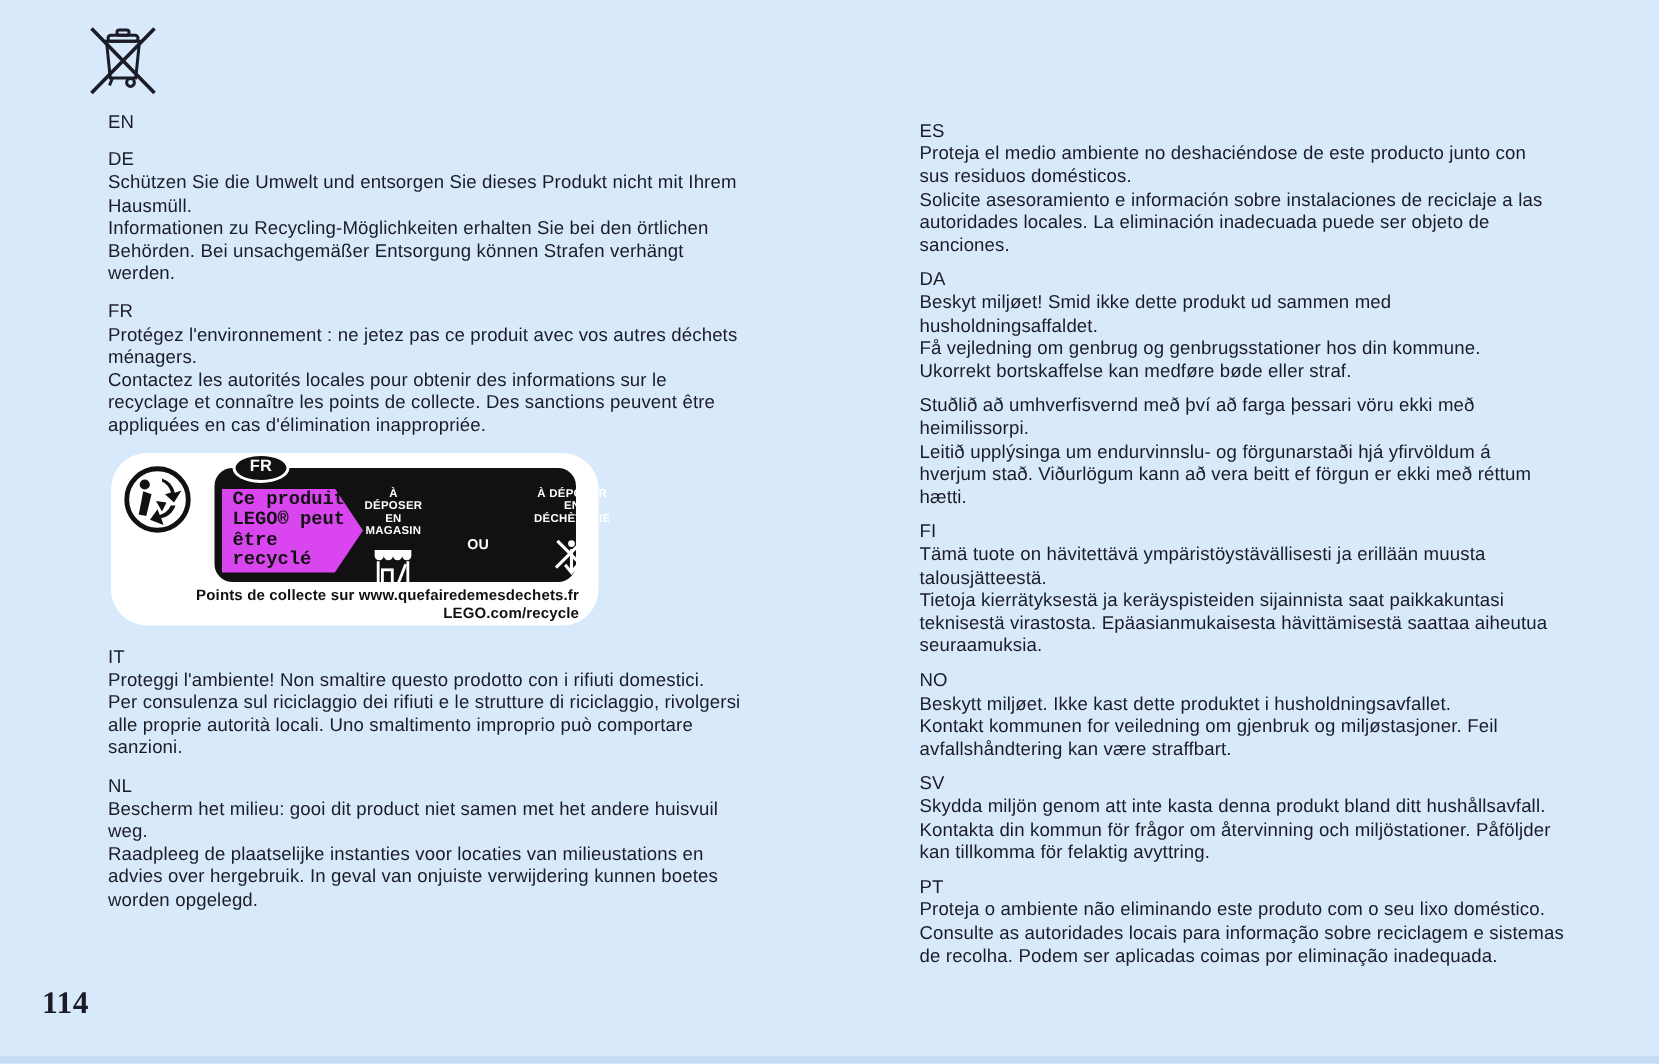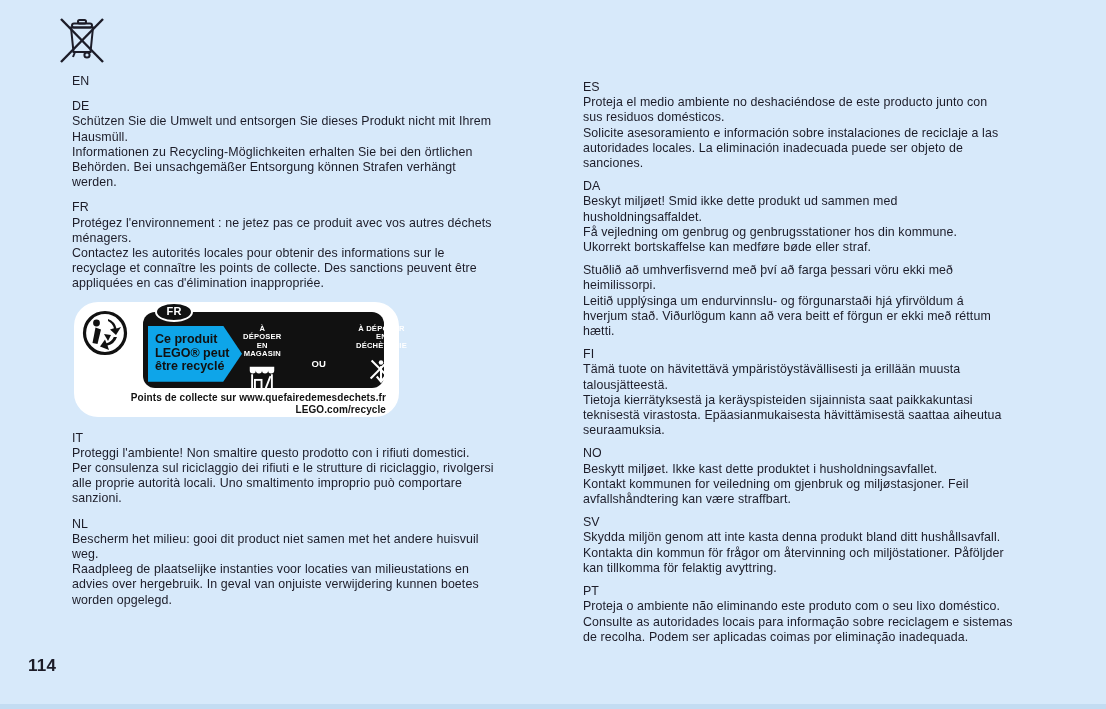--- a/index.html
+++ b/index.html
@@ -12,65 +12,65 @@
   .bottom-strip{position:absolute;left:0;bottom:0;width:1106px;height:5px;background:#c3dcf2;}
 
   
   .weee{position:absolute;left:58px;top:16px;width:48px;height:50px;}
 
   
   .col{position:absolute;font-size:12.4px;line-height:15.2px;letter-spacing:.1px;}
   .col-left{left:72px;top:74px;width:475px;}
   .col-right{left:583px;top:80px;width:480px;}
   .lang-section{margin-bottom:10px;white-space:nowrap;}
-  .col-right .lang-section{margin-bottom:8px;}
+  .col-right .lang-section{margin-bottom:8px;margin-left:30px;}
   .lang-code{}
   .lang-text{}
 
   
   .label-box{
     position:relative;margin:2px 0 14px 2px;width:325px;height:115px;
     background:#ffffff;border-radius:24px;
   }
   .triman{position:absolute;left:8px;top:8px;width:46px;height:46px;}
   .label-panel{
     position:absolute;left:69px;top:10px;width:241px;height:76px;
     background:#111111;border-radius:12px;
   }
   .fr-badge{
     position:absolute;left:12px;top:-10px;width:38px;height:20px;
     background:#111111;color:#ffffff;border:2px solid #ffffff;border-radius:50%;
     font-size:11px;font-weight:bold;display:flex;align-items:center;justify-content:center;
     box-sizing:border-box;
   }
   .claim-arrow{
-    position:absolute;left:5px;top:14px;width:94px;height:56px;background:#0ea5e9;
+    position:absolute;left:5px;top:14px;width:94px;height:56px;background:#d946ef;
     clip-path:polygon(0 0,80% 0,100% 50%,80% 100%,0 100%);
-    display:flex;align-items:center;
+    display:flex;align-items:center;font-family:Liberation Mono, monospace;
   }
   .claim-text{
     padding-left:7px;font-size:12.5px;line-height:13.5px;font-weight:bold;color:#111111;
     white-space:pre-line;letter-spacing:0;
   }
   .label-options{
     position:absolute;left:100px;right:2px;top:10px;bottom:6px;
     display:flex;justify-content:space-evenly;align-items:flex-start;gap:30px;
   }
   .option{display:flex;flex-direction:column;align-items:center;width:74px;}
   .option-title{
     color:#ffffff;font-weight:bold;font-size:7.6px;line-height:8.6px;text-align:center;
     white-space:pre-line;margin-top:3px;letter-spacing:.2px;
   }
   .option-icon{margin-top:3px;}
   .ou{color:#ffffff;font-weight:bold;font-size:9.5px;margin-top:34px;}
   .label-foot{position:absolute;right:13px;text-align:left;font-weight:bold;color:#111111;font-size:10px;line-height:11px;}
   .foot1{top:90px;}
   .foot2{top:102px;}
 
-  .page-number{position:absolute;left:28px;top:656px;font-size:17px;font-weight:bold;letter-spacing:.3px;}
+  .page-number{position:absolute;left:28px;top:656px;font-size:21px;font-weight:bold;letter-spacing:.3px;font-family:Liberation Serif, serif;}
 </style>
 </head>
 <body>
 
 <div class="weee">
   <svg width="48" height="50" viewBox="0 0 48 50" fill="none" stroke="#1c1c28" stroke-width="2">
     <rect x="20" y="4" width="8" height="3.5" rx="1.5"></rect>
     <rect x="14" y="7.5" width="20" height="4" rx="2"></rect>
     <path d="M13 11.5 H35 L32.5 36 H15.5 Z"></path>
     <circle cx="29" cy="39" r="2.6"></circle>

